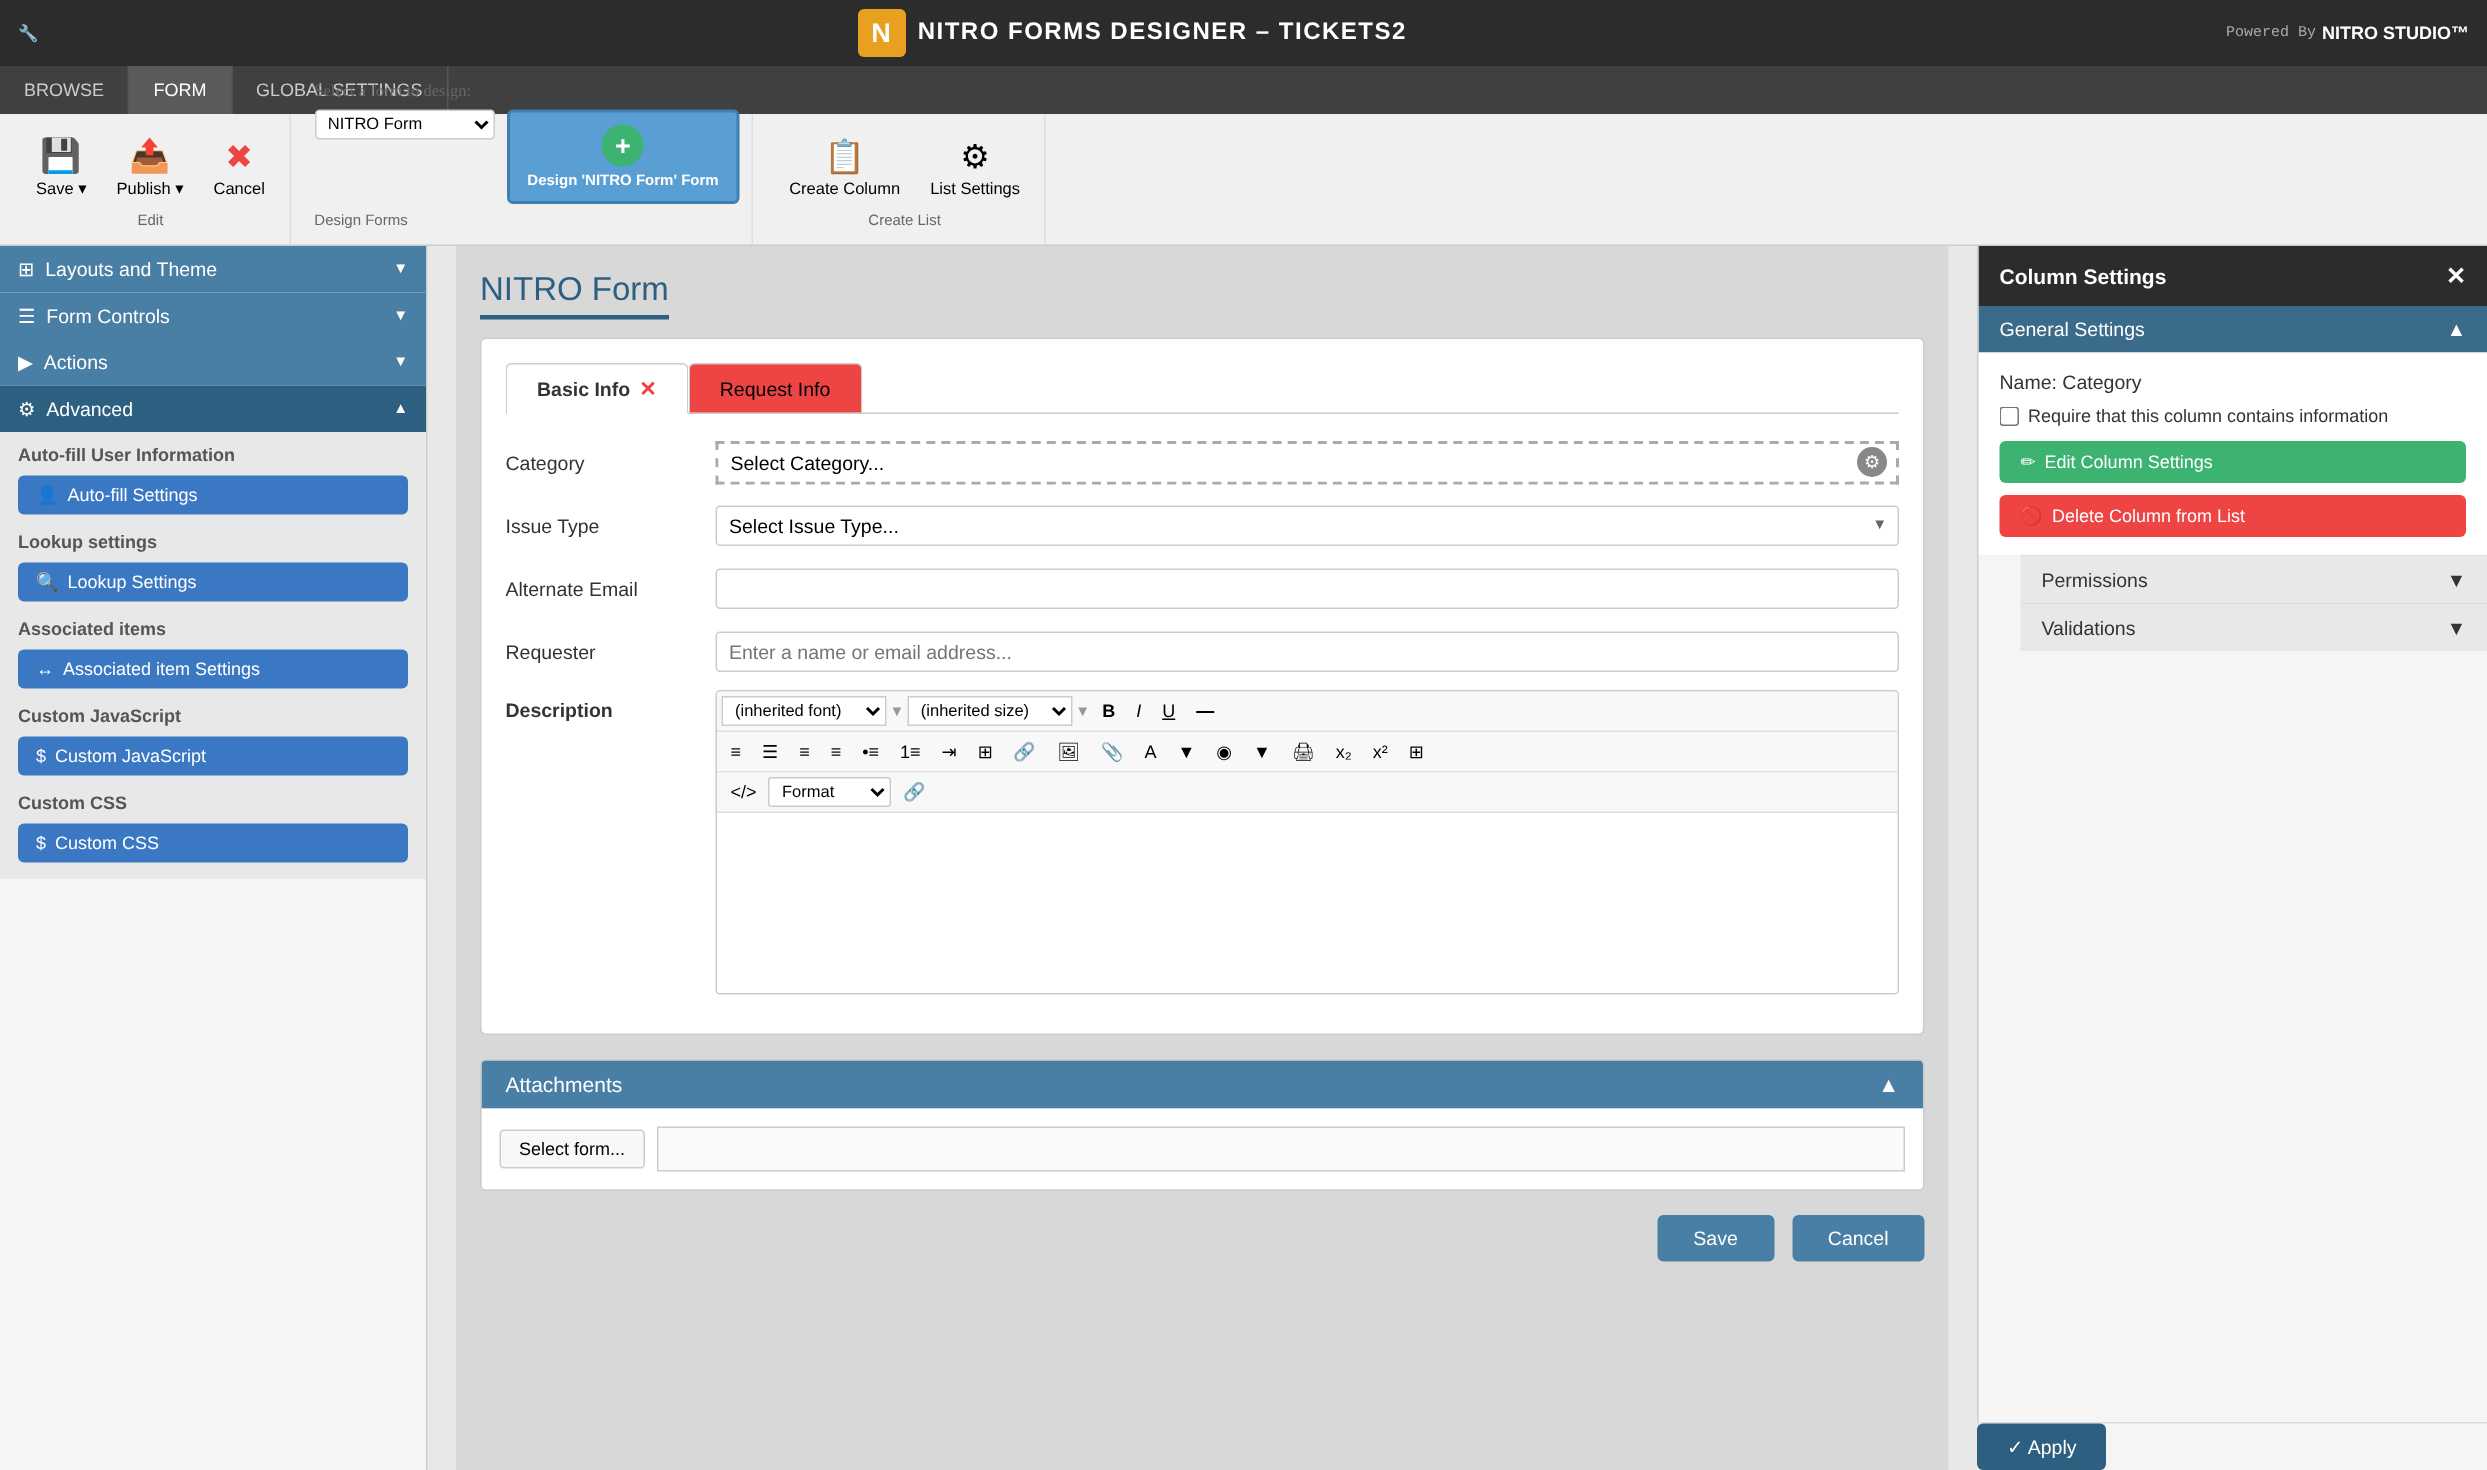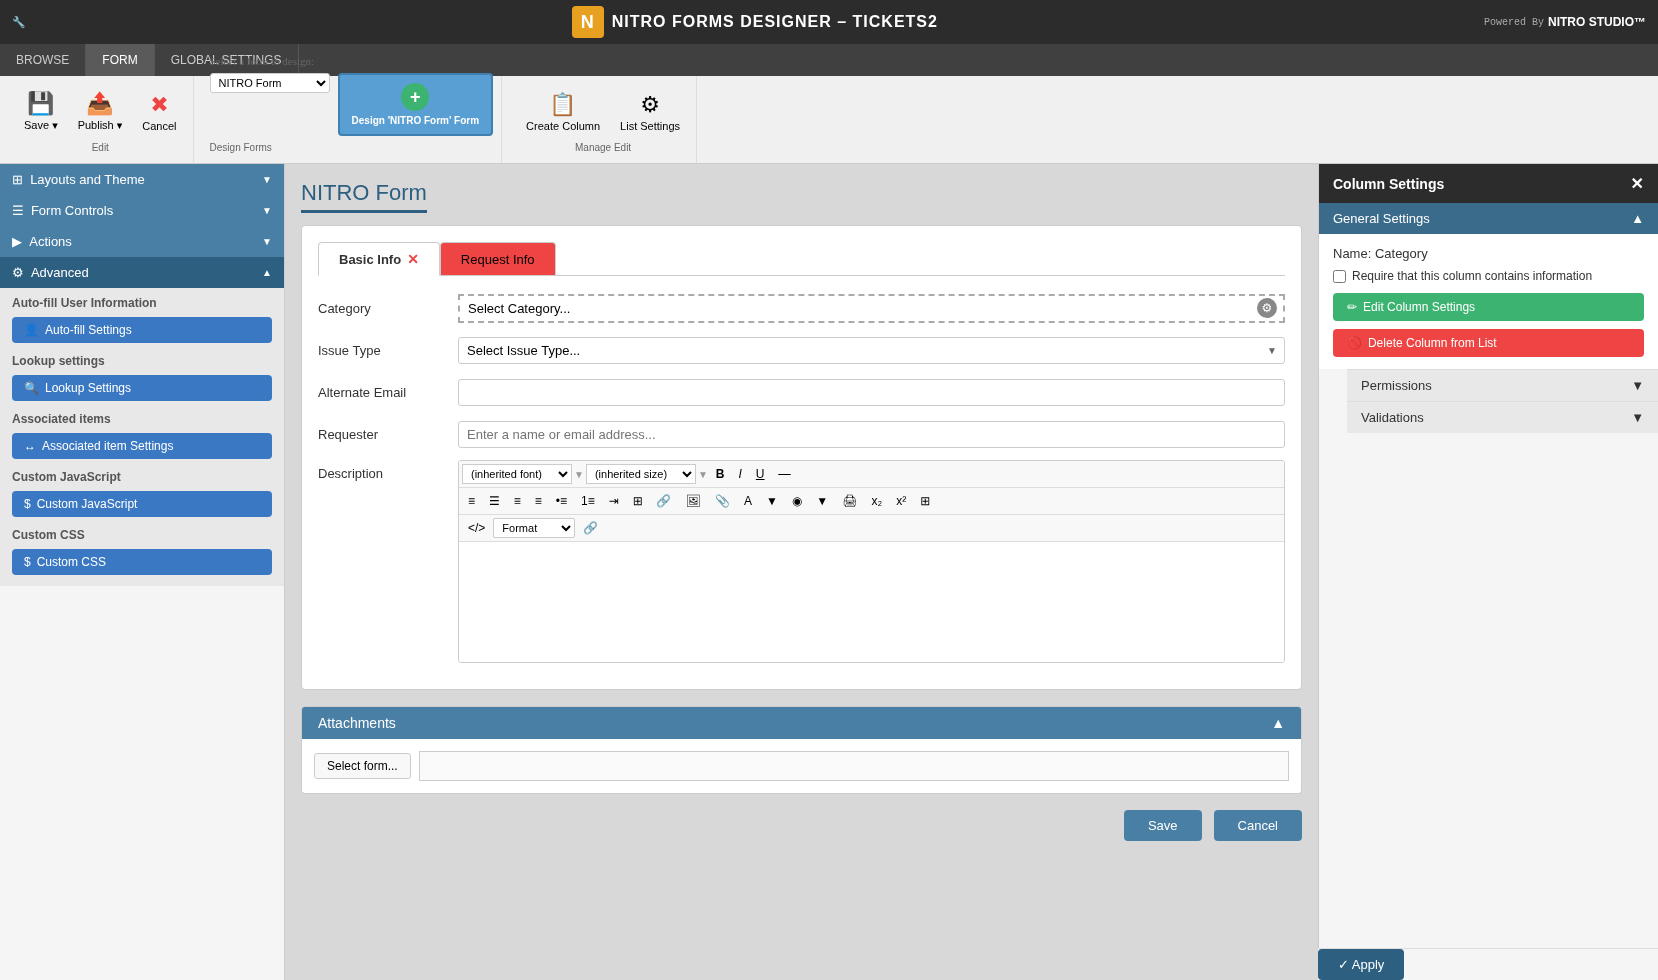--- a/index.html
+++ b/index.html
@@ -114,20 +114,21 @@
       border-radius: 50%;
       display: flex; align-items: center; justify-content: center;
       color: white; font-size: 18px; font-weight: bold;
       margin-bottom: 4px;
     }
 
     
     .main-layout {
       display: flex;
       height: calc(980px - 44px - 32px - 88px);
+      gap: 19px;
     }
 
     
     .left-sidebar {
       width: 285px;
       background: #f5f5f5;
       border-right: 1px solid #ccc;
       overflow-y: auto;
     }
     .sidebar-section-header {
@@ -570,21 +571,21 @@
     <div class="ribbon-buttons-row">
       <div style="display:flex;flex-direction:column;align-items:center;gap:2px;cursor:pointer;padding:4px 8px;">
         <span style="font-size:22px;">📋</span>
         <span style="font-size:11px;">Create Column</span>
       </div>
       <div style="display:flex;flex-direction:column;align-items:center;gap:2px;cursor:pointer;padding:4px 8px;">
         <span style="font-size:22px;">⚙</span>
         <span style="font-size:11px;">List Settings</span>
       </div>
     </div>
-    <div class="ribbon-group-label">Manage Edit</div>
+    <div class="ribbon-group-label">Create List</div>
   </div>
 </div>
 
 <div class="main-layout">
 
   <div class="left-sidebar">
 
     <div class="sidebar-section-header">
       <span>
         <span>⊞</span>
@@ -694,21 +695,21 @@
         <input class="form-field-input" type="text" placeholder="" style="">
       </div>
 
       <div class="form-field-row">
         <div class="form-field-label">Requester</div>
         <input class="form-field-input" type="text" placeholder="Enter a name or email address..." style="">
       </div>
 
 
       <div class="form-field-row" style="align-items:flex-start;">
-        <div class="form-field-label" style="padding-top:6px;">Description</div>
+        <div class="form-field-label" style="padding-top:6px;font-weight:bold;">Description</div>
         <div class="rte-container">
 
           <div class="rte-toolbar-row1">
             <select class="rte-font-select">
               <option>(inherited font)</option>
             </select>
             <span style="font-size:10px;color:#999;">▼</span>
             <select class="rte-size-select">
               <option>(inherited size)</option>
             </select>

